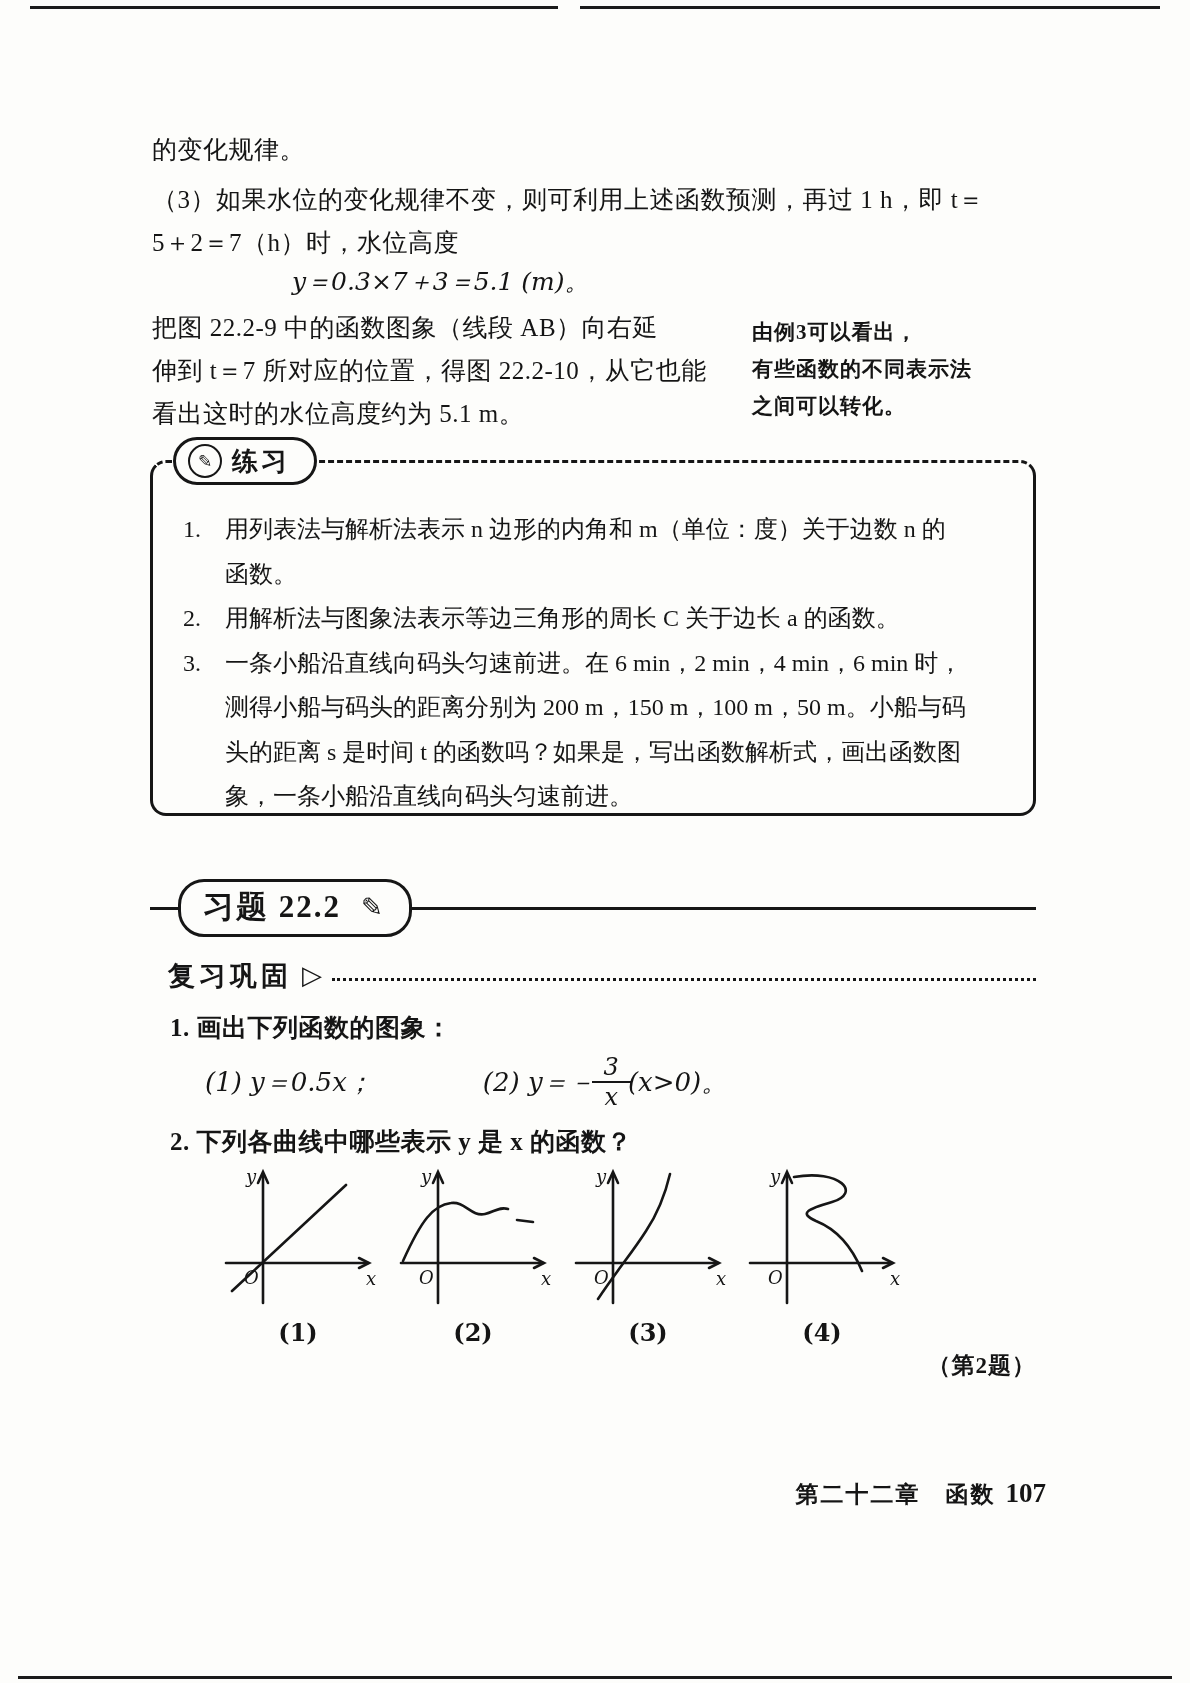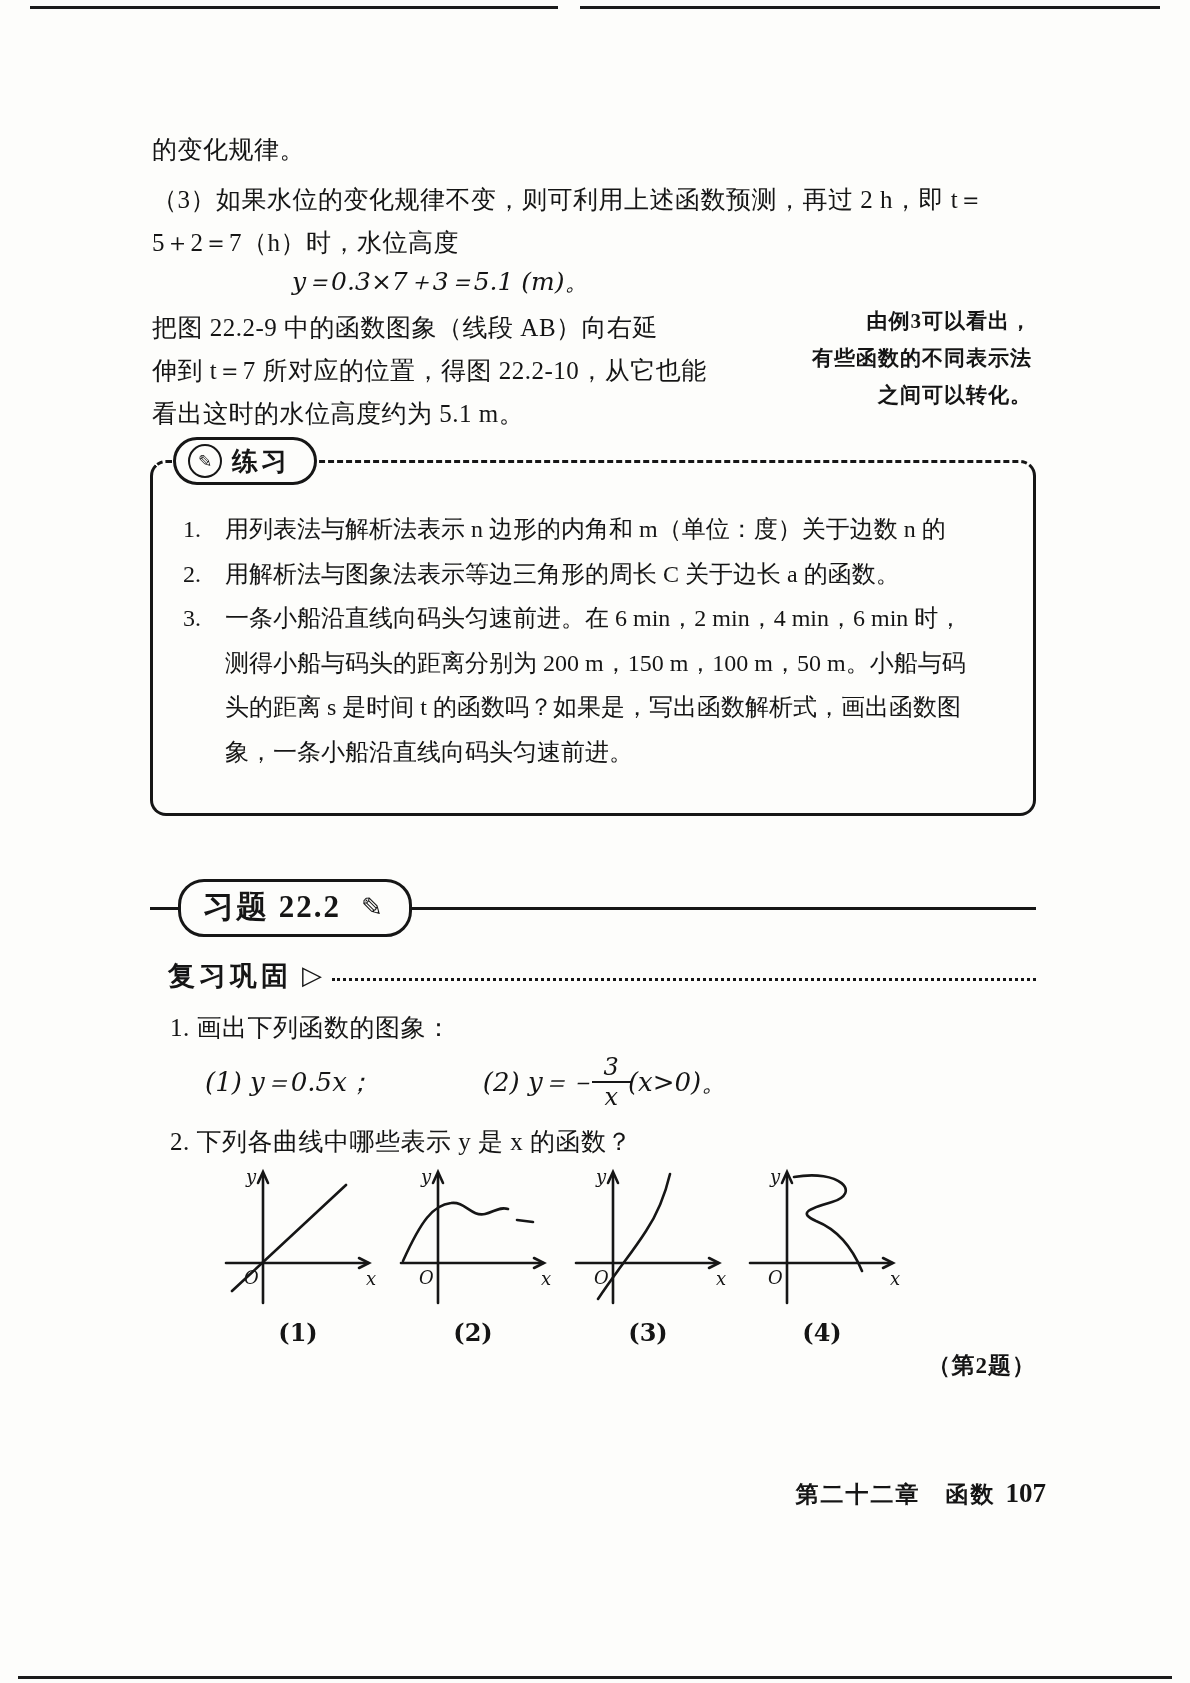--- a/index.html
+++ b/index.html
@@ -4,26 +4,26 @@
 <style>
   html,body { margin:0; padding:0; background:#ffffff; }
   .page {
     position:relative; width:1190px; height:1683px;
     background:#fdfdfb; color:#151515; overflow:hidden;
     font-family:"Liberation Serif", serif;
   }
   .t { position:absolute; white-space:nowrap; }
   .body { font-size:25px; line-height:40px; letter-spacing:0.5px; }
   .mathline { font-family:"DejaVu Serif", serif; font-style:italic; font-size:25px; }
-  .bold { font-weight:400; }
+  .bold { font-weight:700; }
 
   .scanline { position:absolute; background:#1b1b1b; height:3px; }
 
-  .margin-note { position:absolute; left:752px; top:303px; width:280px;
-    font-size:21px; font-weight:700; line-height:37px; letter-spacing:1px;text-align:right; }
+  .margin-note { position:absolute; left:752px; top:314px; width:280px;
+    font-size:21px; font-weight:700; line-height:37px; letter-spacing:1px; }
 
   
   .practice-box {
     position:absolute; left:150px; top:460px; width:886px; height:356px;
     border:3px solid #161616; border-top:3px dashed #161616; border-radius:16px;
     box-sizing:border-box; padding:44px 26px 10px 30px;
   }
   .practice-tab {
     position:absolute; left:20px; top:-26px; height:48px;
     background:#fdfdfb; border:3px solid #161616; border-radius:26px;
@@ -83,21 +83,21 @@
 </head>
 <body>
 
 <div class="page">
 
   <div class="scanline" style="left:30px; top:6px; width:528px;"></div>
   <div class="scanline" style="left:580px; top:6px; width:580px;"></div>
   <div class="scanline" style="left:18px; top:1676px; width:1154px;"></div>
 
   <div class="t body" style="left:152px; top:130px;">的变化规律。</div>
-  <div class="t body" style="left:152px; top:180px;">（3）如果水位的变化规律不变，则可利用上述函数预测，再过 2 h，即 t＝</div>
+  <div class="t body" style="left:152px; top:180px;">（3）如果水位的变化规律不变，则可利用上述函数预测，再过 1 h，即 t＝</div>
   <div class="t body" style="left:152px; top:223px;">5＋2＝7（h）时，水位高度</div>
   <div class="t mathline" style="left:292px; top:265px;">y＝0.3×7＋3＝5.1 (m)。</div>
   <div class="t body" style="left:152px; top:308px;">把图 22.2-9 中的函数图象（线段 AB）向右延</div>
   <div class="t body" style="left:152px; top:351px;">伸到 t＝7 所对应的位置，得图 22.2-10，从它也能</div>
   <div class="t body" style="left:152px; top:394px;">看出这时的水位高度约为 5.1 m。</div>
 
   <div class="margin-note">
     <div>由例3可以看出，</div>
     <div>有些函数的不同表示法</div>
     <div>之间可以转化。</div>
@@ -105,20 +105,21 @@
 
   <div class="practice-box">
     <div class="practice-tab">
       <span class="tab-icon">✎</span>
       <span class="tab-text">练习</span>
     </div>
 
     <div class="p-item">
       <span class="p-num">1.</span>
       <div class="p-line">用列表法与解析法表示 n 边形的内角和 m（单位：度）关于边数 n 的</div>
+      <div class="p-line">函数。</div>
     </div>
     <div class="p-item">
       <span class="p-num">2.</span>
       <div class="p-line">用解析法与图象法表示等边三角形的周长 C 关于边长 a 的函数。</div>
     </div>
     <div class="p-item">
       <span class="p-num">3.</span>
       <div class="p-line">一条小船沿直线向码头匀速前进。在 6 min，2 min，4 min，6 min 时，</div>
       <div class="p-line">测得小船与码头的距离分别为 200 m，150 m，100 m，50 m。小船与码</div>
       <div class="p-line">头的距离 s 是时间 t 的函数吗？如果是，写出函数解析式，画出函数图</div>

